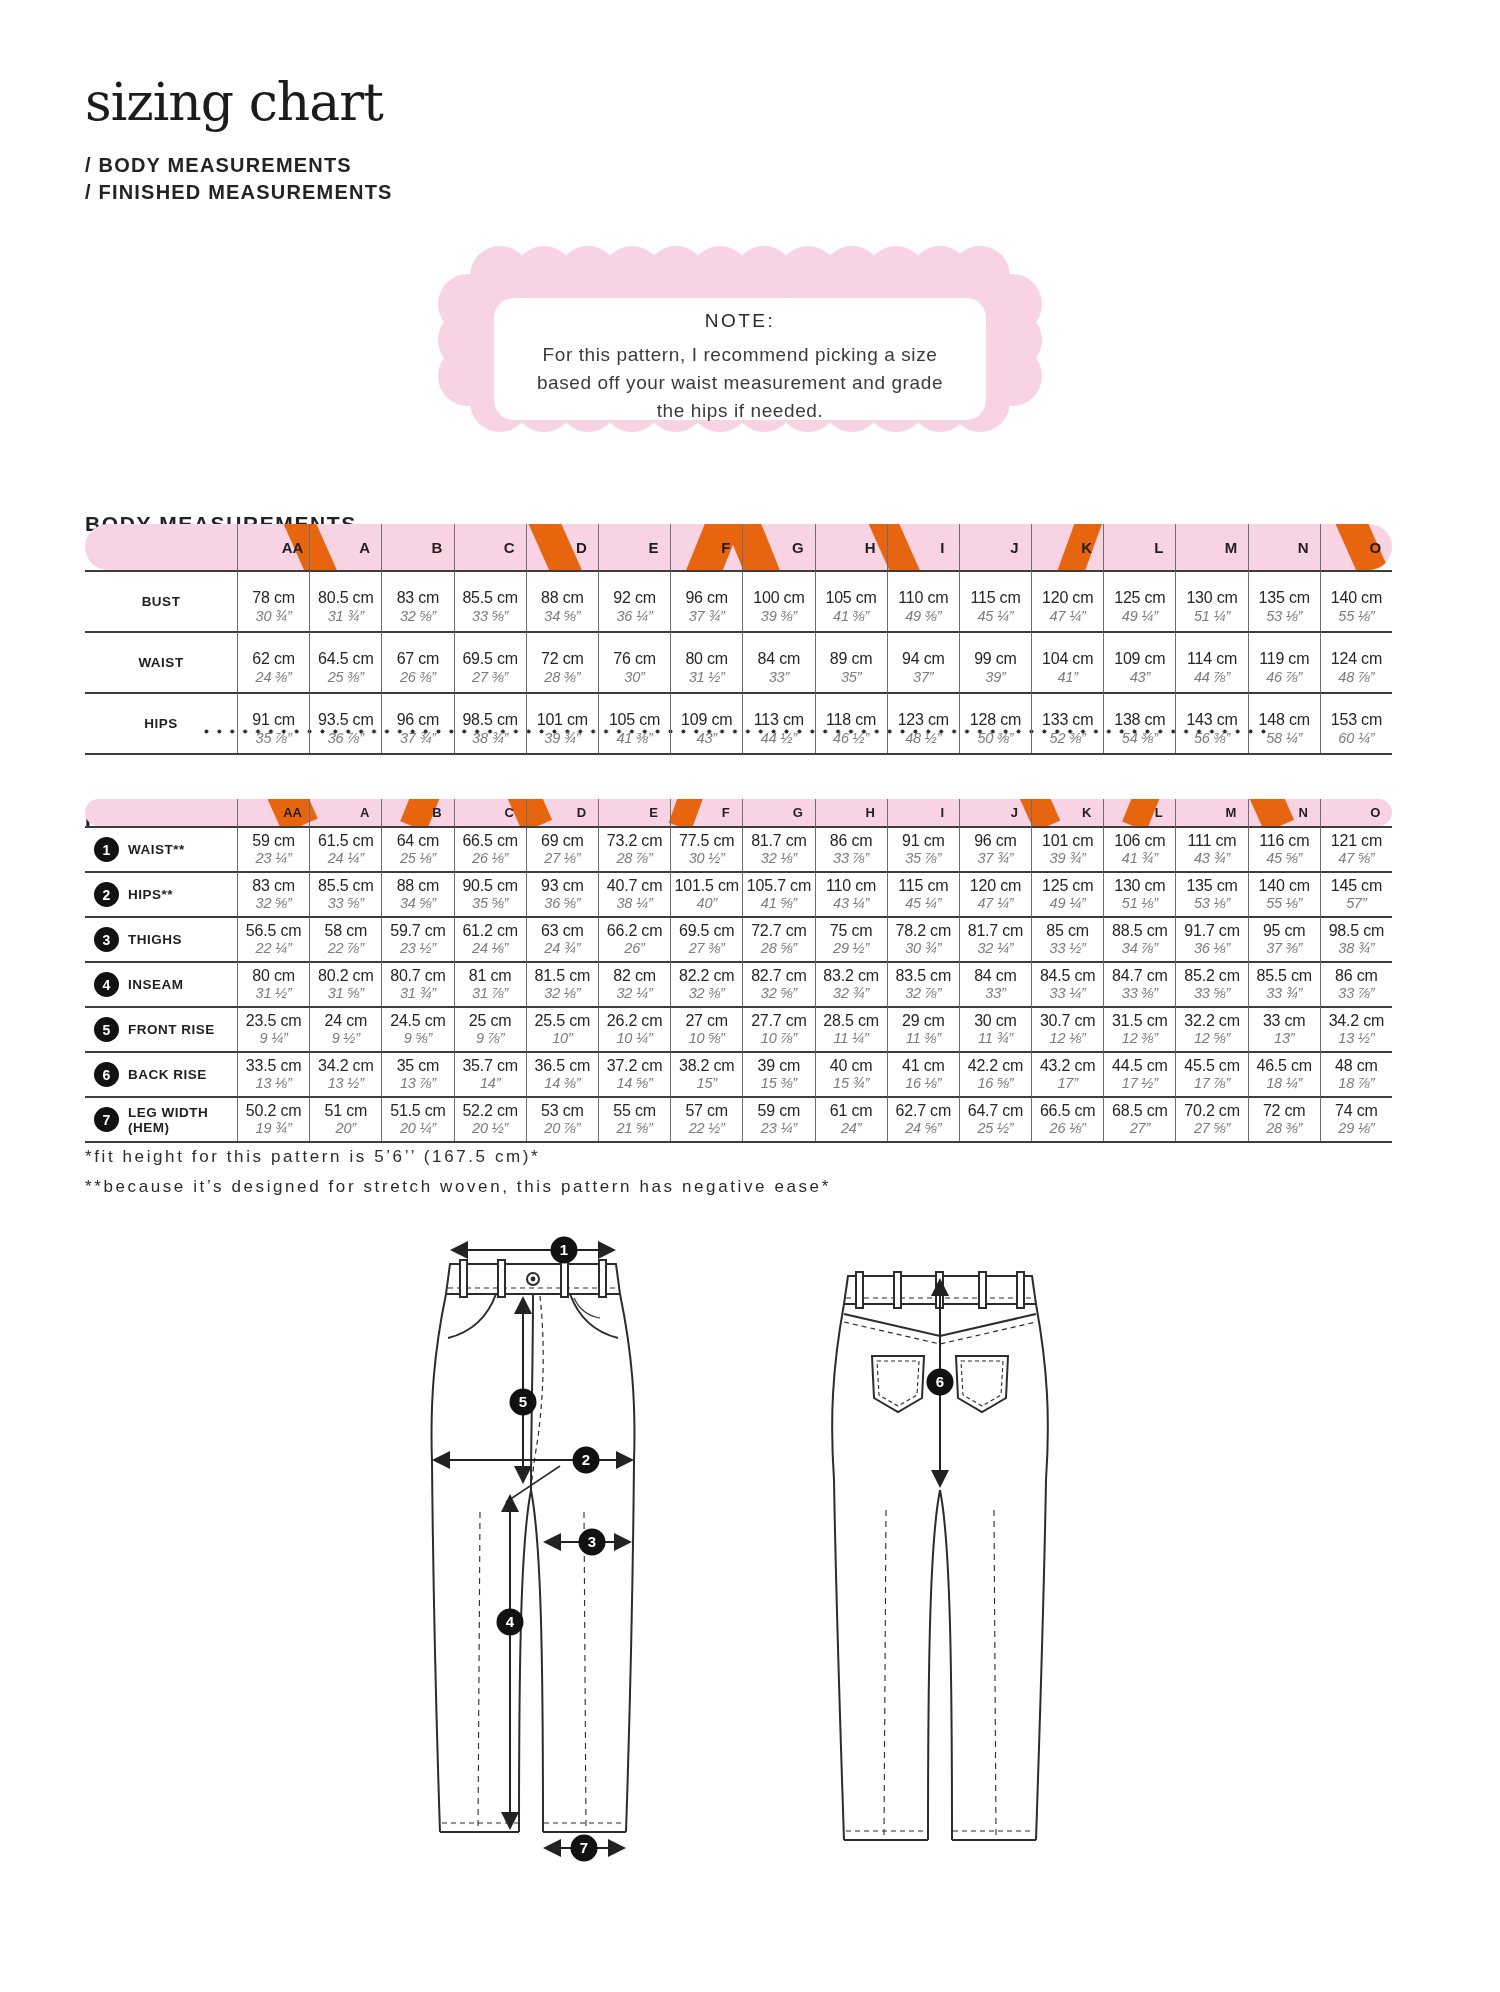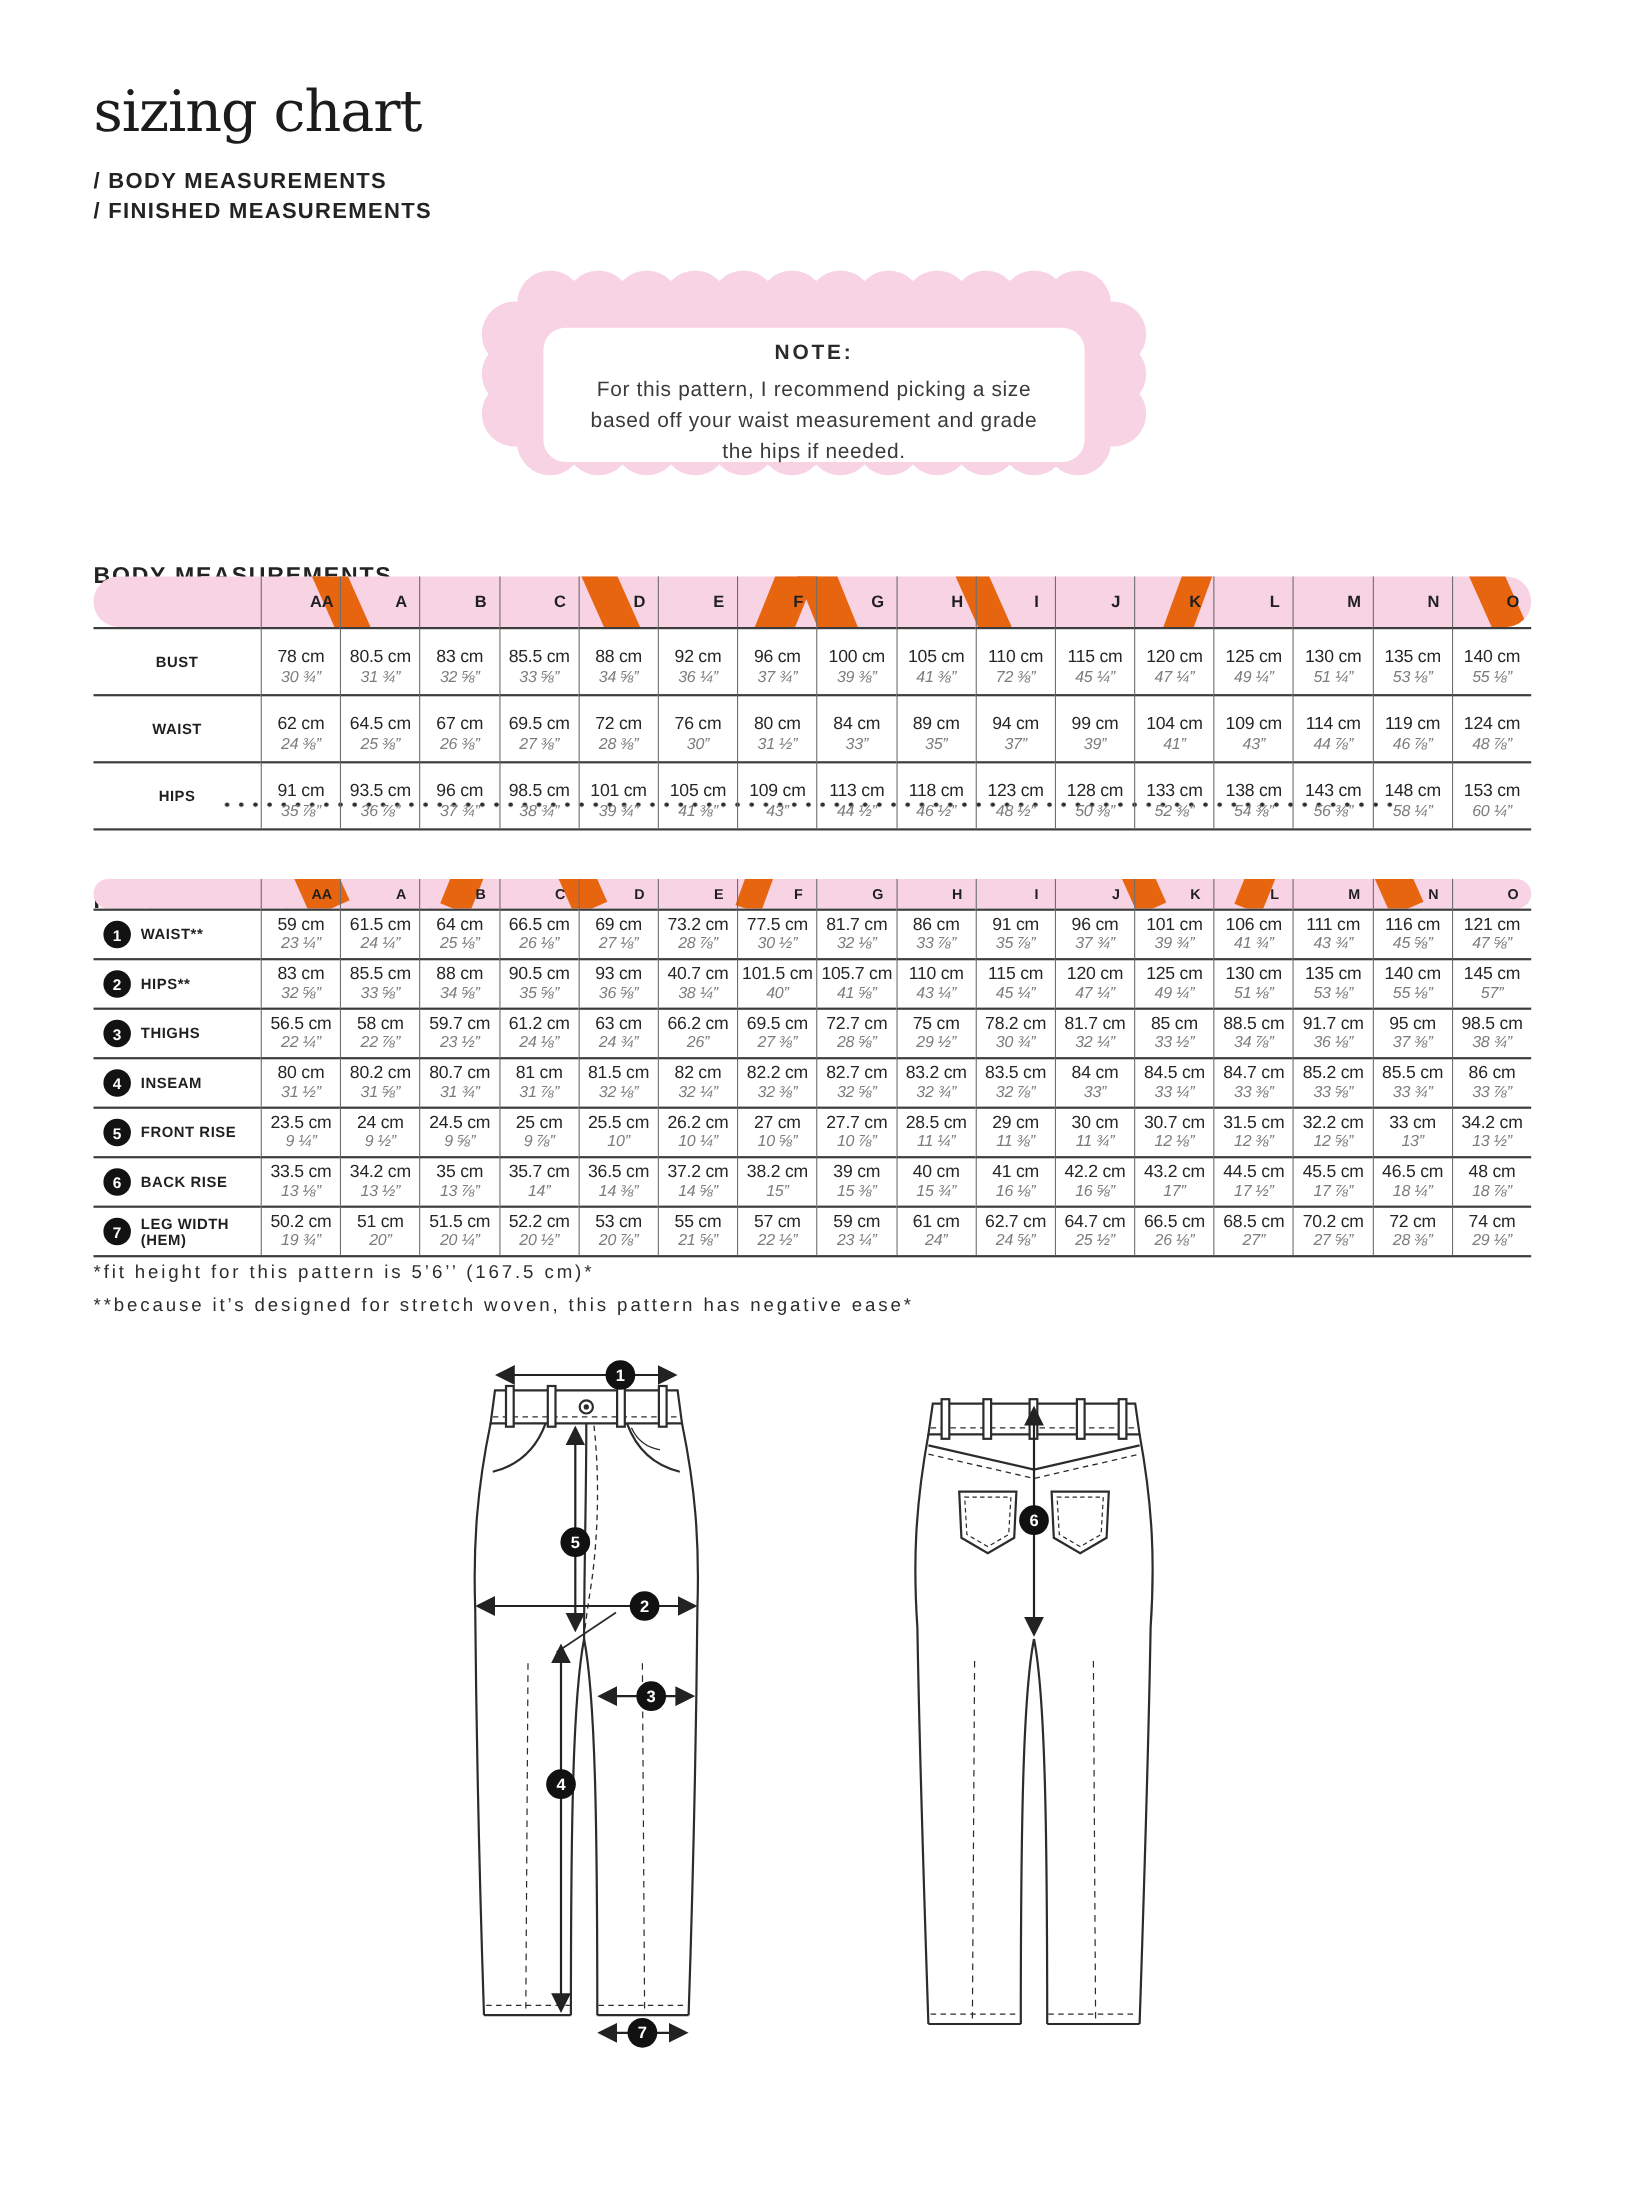--- a/index.html
+++ b/index.html
@@ -10,21 +10,21 @@
   
   .title { position:absolute; left:85px; top:72px; font-family:"DejaVu Serif", serif;
            font-weight:normal; font-size:52px; letter-spacing:-1px; color:#1c1c1c; }
   .subtitle { position:absolute; left:85px; top:152px; font-size:20px; font-weight:bold;
               letter-spacing:1.2px; line-height:27px; color:#232323; }
 
   
   .note-wrap { position:absolute; left:404px; top:230px; width:672px; height:218px; }
   .note-wrap svg { position:absolute; left:0; top:0; }
   .note-content { position:absolute; left:116px; top:80px; width:440px; text-align:center; }
-  .note-head { font-weight:bold; font-size:19px; letter-spacing:2.5px; color:#2b2b2b; margin-bottom:9px; }
+  .note-head { font-weight:normal; font-size:19px; letter-spacing:2.5px; color:#2b2b2b; margin-bottom:9px; }
   .note-body { font-size:19px; line-height:28px; letter-spacing:0.6px; color:#3b3b3b; }
 
   
   .sec-head { position:absolute; left:85px; font-size:21px; font-weight:bold;
               letter-spacing:1.6px; color:#232323; }
   #bm-head { top:512px; }
   #fm-head { top:807px; }
 
   
   .tbl { position:absolute; left:85px; width:1307px; }
@@ -186,21 +186,21 @@
         <div class="dcell row-top">
           <div class="cm">100 cm</div>
           <div class="inch">39 ⅜”</div>
         </div>
         <div class="dcell row-top">
           <div class="cm">105 cm</div>
           <div class="inch">41 ⅜”</div>
         </div>
         <div class="dcell row-top">
           <div class="cm">110 cm</div>
-          <div class="inch">72 ⅜”</div>
+          <div class="inch">49 ⅜”</div>
         </div>
         <div class="dcell row-top">
           <div class="cm">115 cm</div>
           <div class="inch">45 ¼”</div>
         </div>
         <div class="dcell row-top">
           <div class="cm">120 cm</div>
           <div class="inch">47 ¼”</div>
         </div>
         <div class="dcell row-top">

